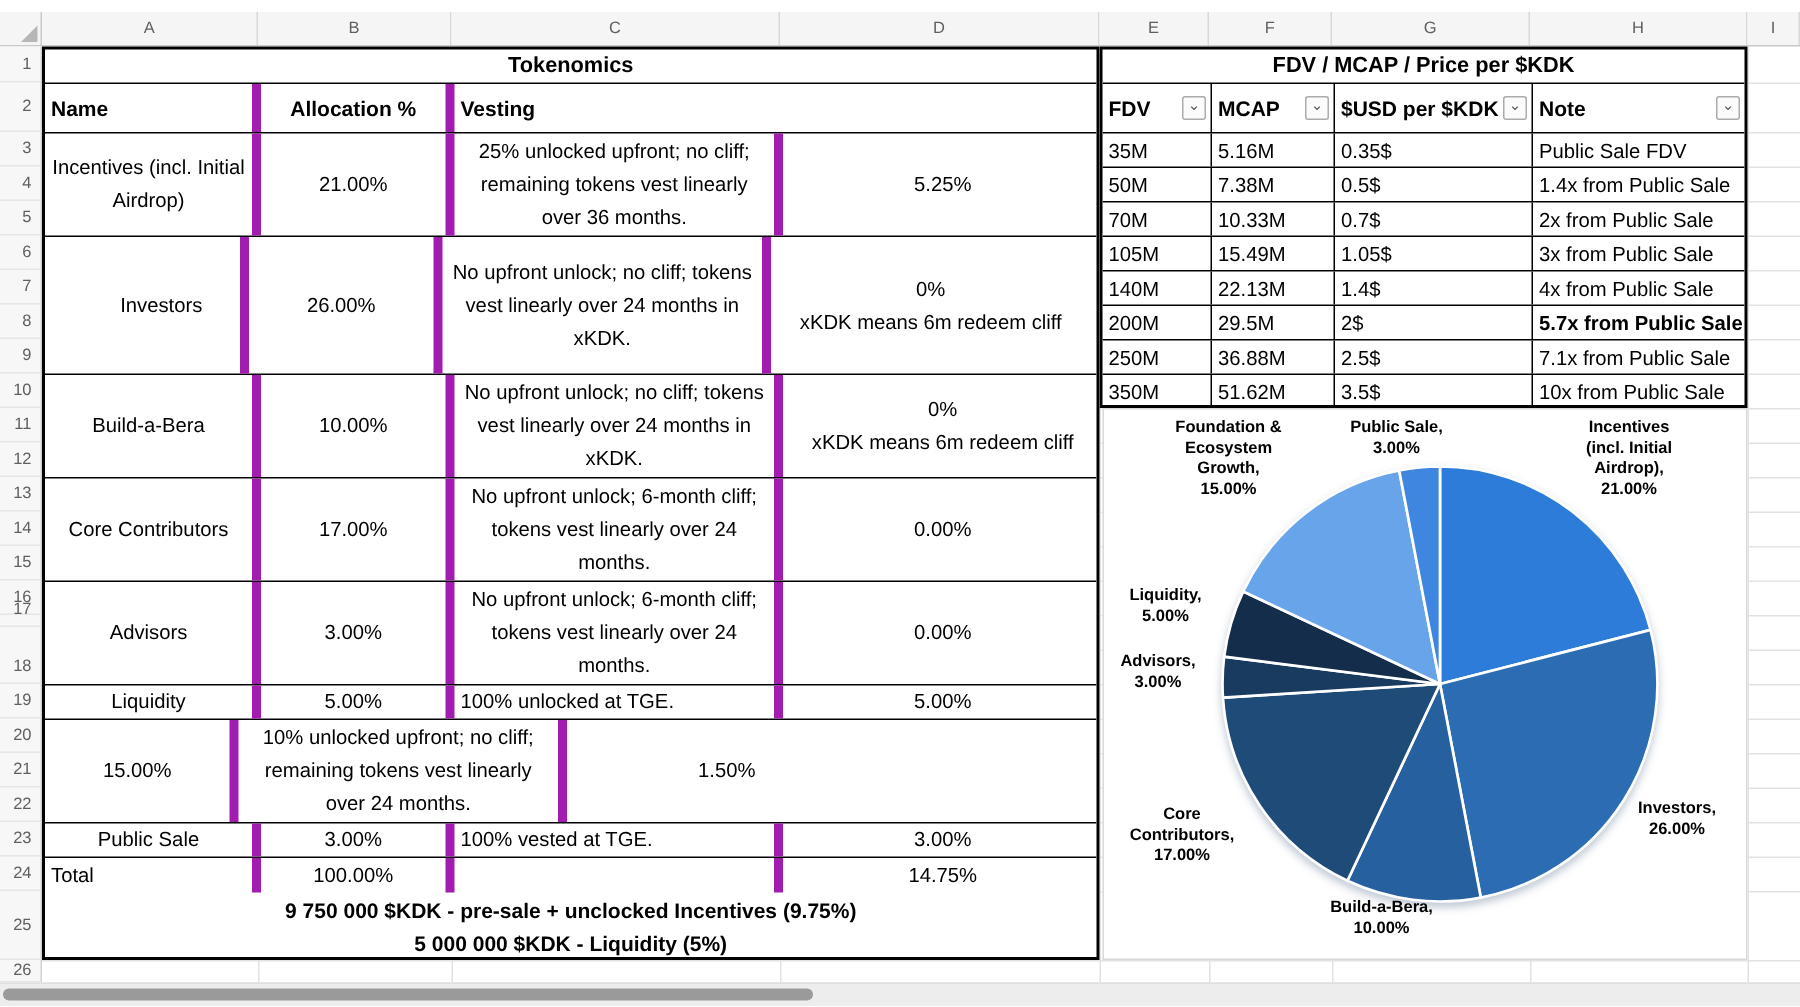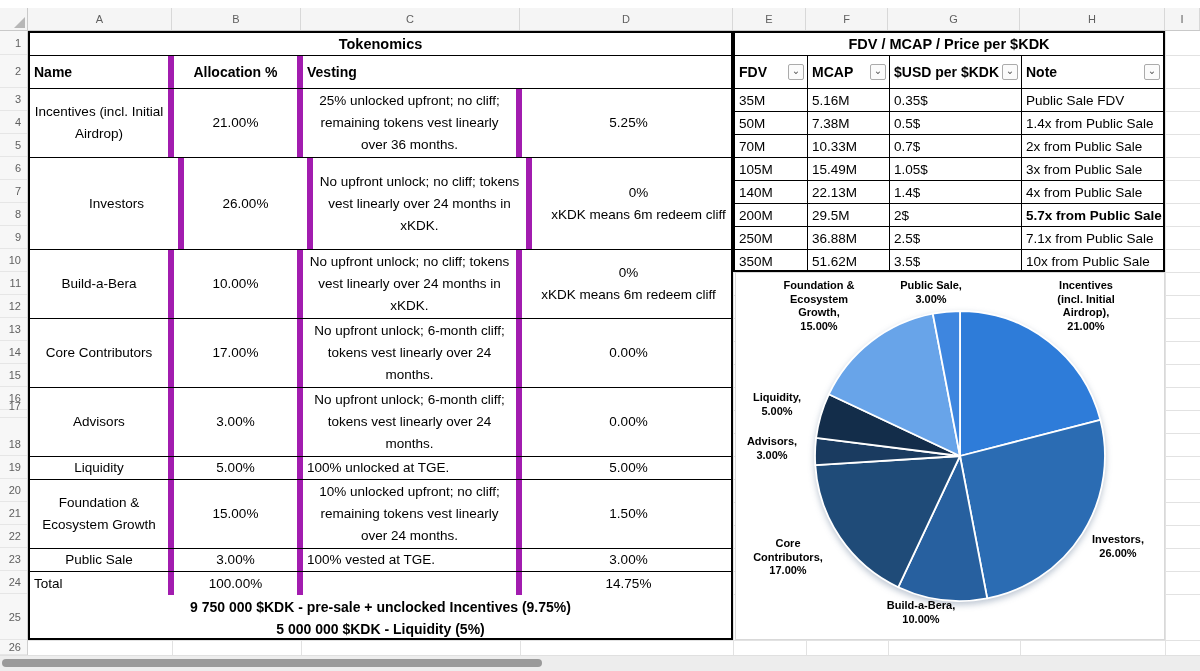--- a/index.html
+++ b/index.html
@@ -152,21 +152,21 @@
           <div class="lcell" style="width: 129px; flex: 0 0 auto;">Allocation %</div>
           <div class="lcell al" style="width: 219px; flex: 0 0 auto;">Vesting</div>
         </div>
         <div class="lrow" style="height: 69px;">
           <div class="lcell" style="width: 144px; flex: 0 0 auto;">Incentives (incl. Initial Airdrop)</div>
           <div class="lcell" style="width: 129px; flex: 0 0 auto;">21.00%</div>
           <div class="lcell" style="width: 219px; flex: 0 0 auto;">25% unlocked upfront; no cliff; remaining tokens vest linearly over 36 months.</div>
           <div class="lcell" style="width: 213px; flex: 0 0 auto;">5.25%</div>
         </div>
         <div class="lrow" style="height: 92px;">
-          <div class="lcell" style="width: 154px; flex: 0 0 auto; padding-left: 28px;">Investors</div>
+          <div class="lcell" style="width: 136px; flex: 0 0 auto; padding-left: 28px;">Investors</div>
           <div class="lcell" style="width: 129px; flex: 0 0 auto;">26.00%</div>
           <div class="lcell" style="width: 219px; flex: 0 0 auto;">No upfront unlock; no cliff; tokens vest linearly over 24 months in xKDK.</div>
           <div class="lcell" style="width: 213px; flex: 0 0 auto;">0%
 xKDK means 6m redeem cliff</div>
         </div>
         <div class="lrow" style="height: 69px;">
           <div class="lcell" style="width: 144px; flex: 0 0 auto;">Build-a-Bera</div>
           <div class="lcell" style="width: 129px; flex: 0 0 auto;">10.00%</div>
           <div class="lcell" style="width: 219px; flex: 0 0 auto;">No upfront unlock; no cliff; tokens vest linearly over 24 months in xKDK.</div>
           <div class="lcell" style="width: 213px; flex: 0 0 auto;">0%
@@ -184,21 +184,20 @@
           <div class="lcell" style="width: 219px; flex: 0 0 auto;">No upfront unlock; 6-month cliff; tokens vest linearly over 24 months.</div>
           <div class="lcell" style="width: 213px; flex: 0 0 auto;">0.00%</div>
         </div>
         <div class="lrow" style="height: 23px;">
           <div class="lcell" style="width: 144px; flex: 0 0 auto;">Liquidity</div>
           <div class="lcell" style="width: 129px; flex: 0 0 auto;">5.00%</div>
           <div class="lcell al" style="width: 219px; flex: 0 0 auto;">100% unlocked at TGE.</div>
           <div class="lcell" style="width: 213px; flex: 0 0 auto;">5.00%</div>
         </div>
         <div class="lrow" style="height: 69px;">
-          <div class="lcell" style="width: 144px; flex: 0 0 auto;">Foundation &amp; Ecosystem Growth</div>
           <div class="lcell" style="width: 129px; flex: 0 0 auto;">15.00%</div>
           <div class="lcell" style="width: 219px; flex: 0 0 auto;">10% unlocked upfront; no cliff; remaining tokens vest linearly over 24 months.</div>
           <div class="lcell" style="width: 213px; flex: 0 0 auto;">1.50%</div>
         </div>
         <div class="lrow" style="height: 23px;">
           <div class="lcell" style="width: 144px; flex: 0 0 auto;">Public Sale</div>
           <div class="lcell" style="width: 129px; flex: 0 0 auto;">3.00%</div>
           <div class="lcell al" style="width: 219px; flex: 0 0 auto;">100% vested at TGE.</div>
           <div class="lcell" style="width: 213px; flex: 0 0 auto;">3.00%</div>
         </div>

